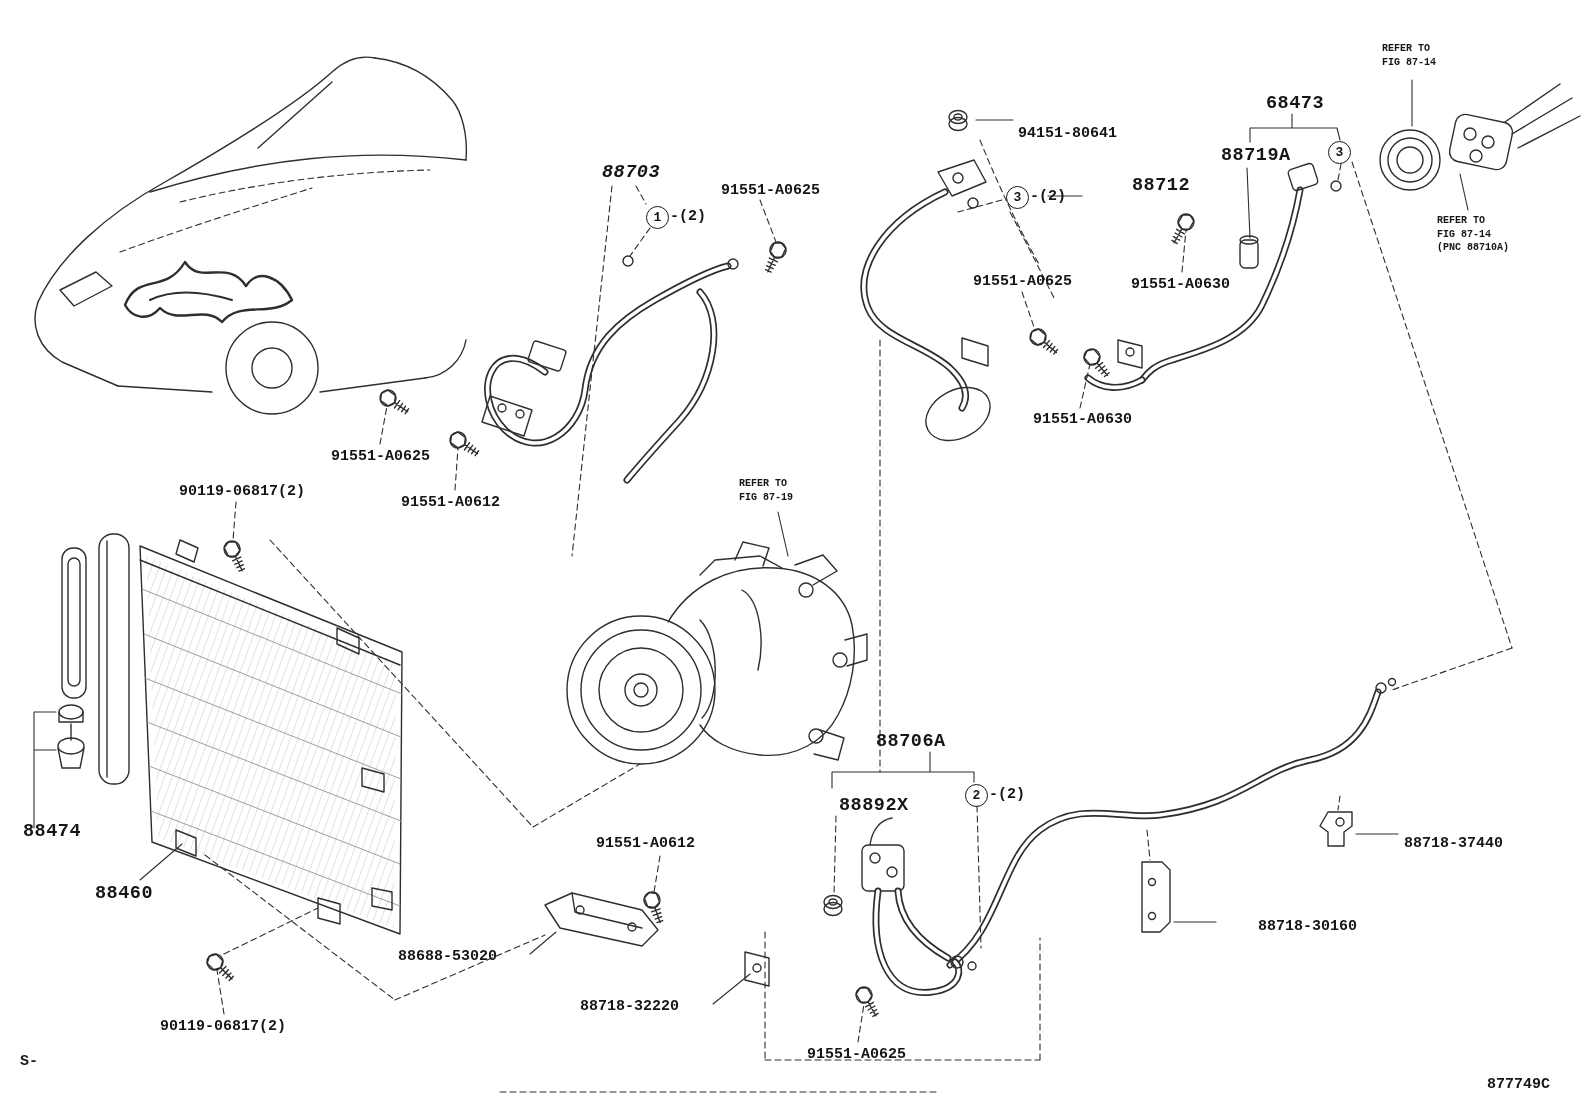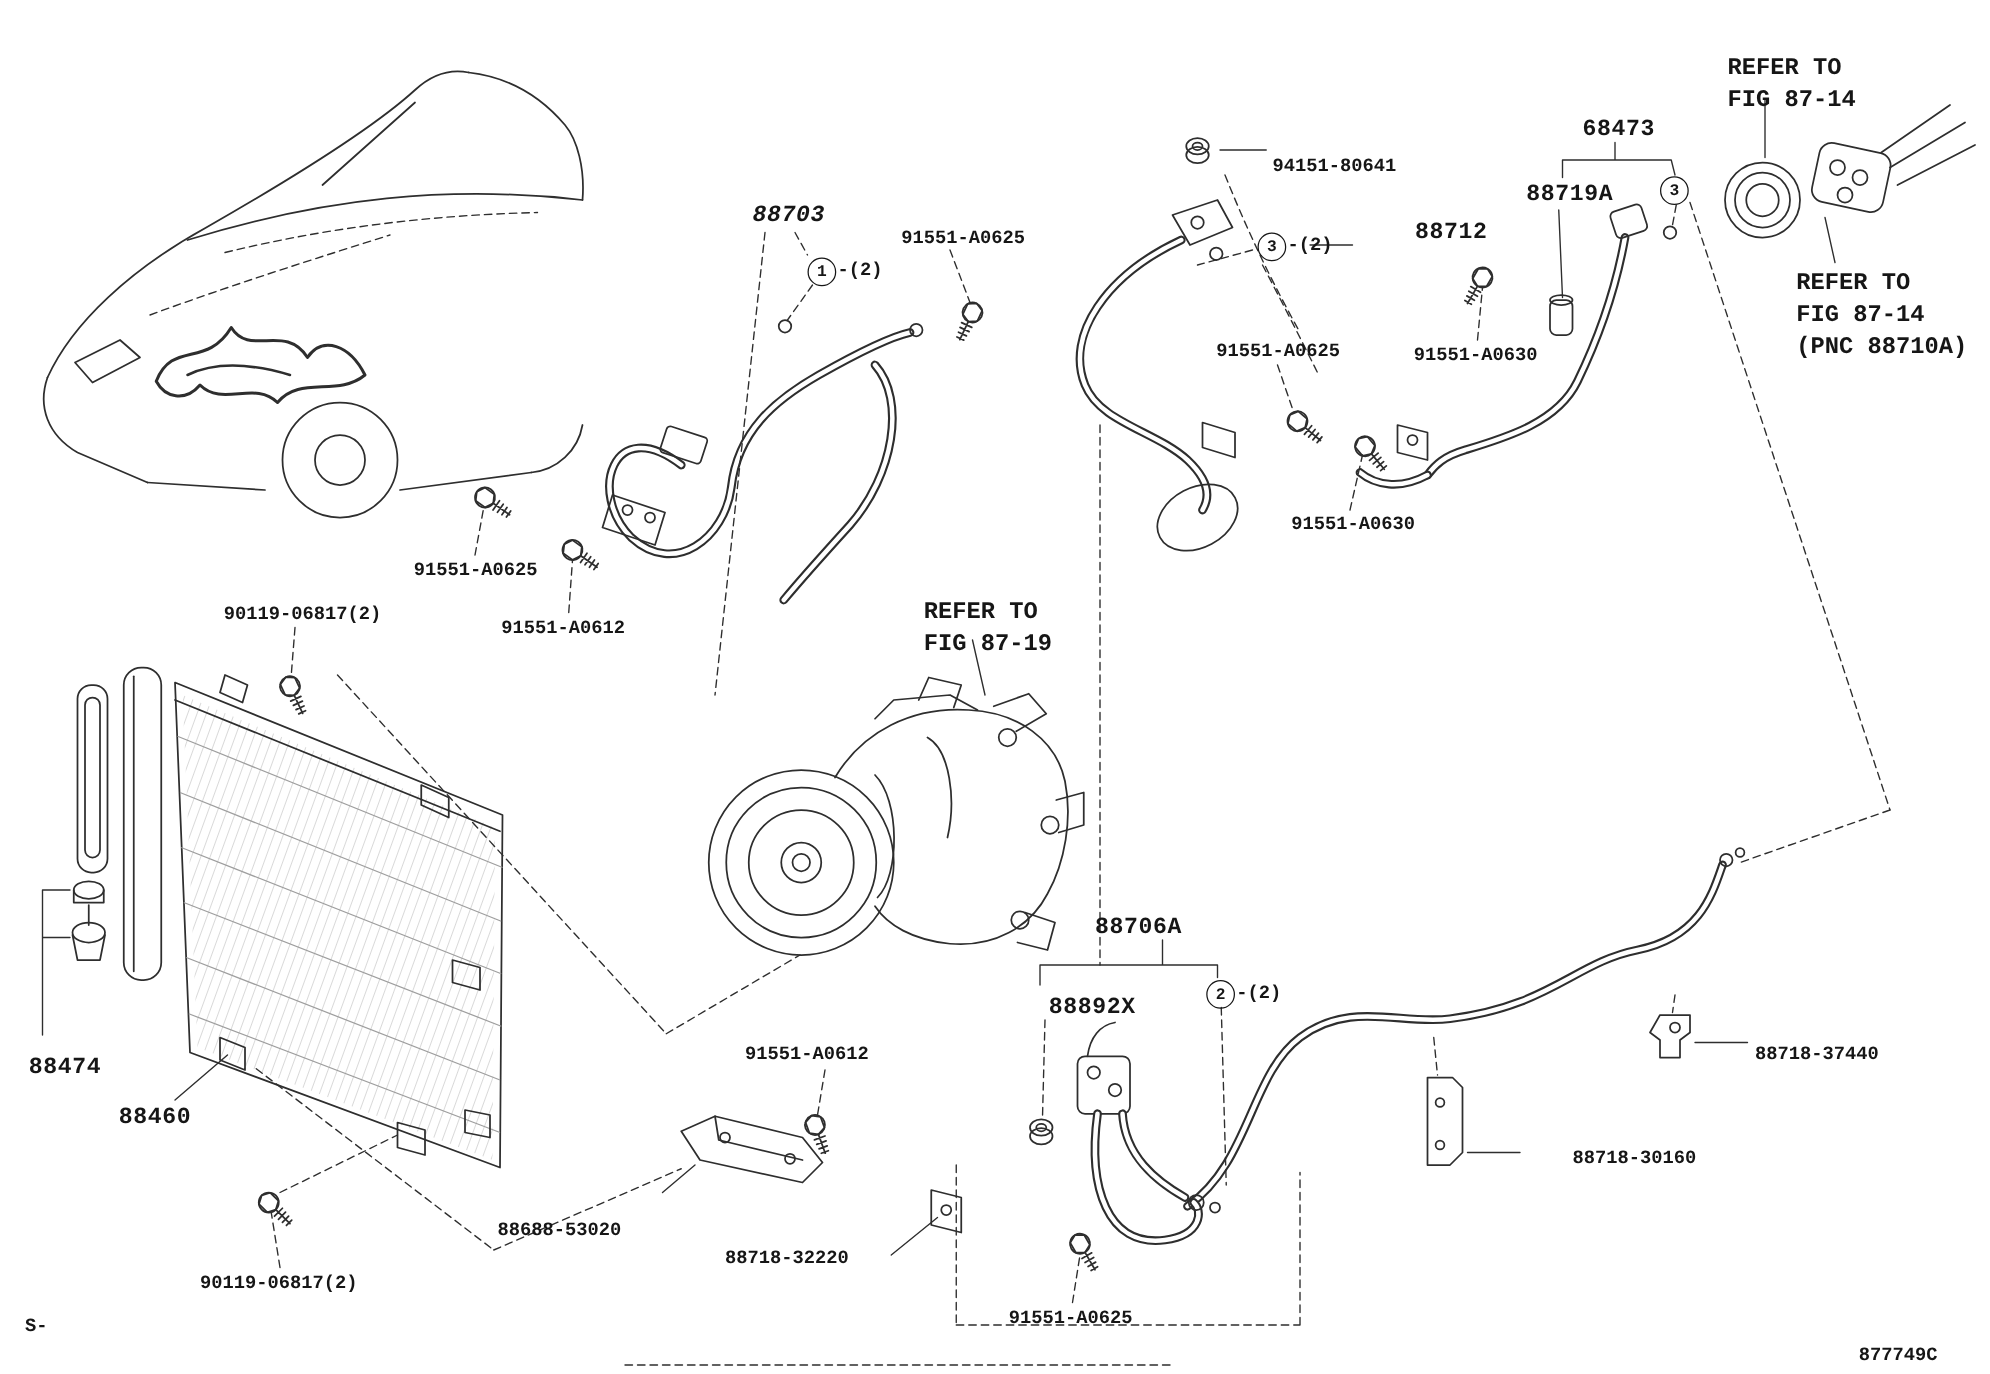--- a/index.html
+++ b/index.html
@@ -2,21 +2,21 @@
 <html><head>
 <meta charset="utf-8">
 <style>
   html,body{margin:0;padding:0;background:#fff;}
   .stage{position:relative;width:1592px;height:1099px;background:#ffffff;overflow:hidden;
          font-family:"Liberation Mono","DejaVu Sans Mono",monospace;}
   .stage svg{position:absolute;left:0;top:0;}
   .labels{position:absolute;left:0;top:0;width:100%;height:100%;}
   .lbl{position:absolute;white-space:pre;color:#161616;font-weight:700;font-size:15px;line-height:1.35;}
   .lbl.big{font-size:18.5px;letter-spacing:.5px;}
-  .lbl.ref{font-size:19px;}
+  .lbl.ref{font-size:10px;}
   .lbl.plain{font-weight:700;}
   .lbl.callout{display:flex;align-items:center;gap:1px;}
   .lbl .circ{display:inline-flex;align-items:center;justify-content:center;width:21px;height:21px;
              border:1.7px solid #161616;border-radius:50%;font-size:13px;font-weight:700;}
   
   .ln{fill:none;stroke:#2e2e2e;stroke-width:1.4;stroke-linecap:round;stroke-linejoin:round;}
   .dsh{fill:none;stroke:#2e2e2e;stroke-width:1.1;stroke-dasharray:6 4;stroke-linecap:round;}
   .lt{fill:none;stroke:#9e9e9e;stroke-width:1;}
   .tube{fill:none;stroke:#2e2e2e;stroke-width:7;stroke-linecap:round;stroke-linejoin:round;}
   .tbw{fill:none;stroke:#ffffff;stroke-width:3.6;stroke-linecap:round;stroke-linejoin:round;}
@@ -302,23 +302,23 @@
       <div class="lbl plain" style="left: 1033px; top: 410px;">91551-A0630</div>
       <div class="lbl plain" style="left: 331px; top: 447px;">91551-A0625</div>
       <div class="lbl plain" style="left: 401px; top: 493px;">91551-A0612</div>
       <div class="lbl plain" style="left: 179px; top: 482px;">90119-06817(2)</div>
       <div class="lbl ref" style="left: 739px; top: 477px;">REFER TO
 FIG 87-19</div>
       <div class="lbl big" style="left: 876px; top: 730px;">88706A</div>
       <div class="lbl big" style="left: 839px; top: 794px;">88892X</div>
       <div class="lbl callout" style="left: 965px; top: 784px;"><span class="circ">2</span><span>-(2)</span></div>
       <div class="lbl plain" style="left: 596px; top: 834px;">91551-A0612</div>
-      <div class="lbl big" style="left: 23px; top: 842px;">88474</div>
+      <div class="lbl big" style="left: 23px; top: 820px;">88474</div>
       <div class="lbl big" style="left: 95px; top: 882px;">88460</div>
-      <div class="lbl plain" style="left: 398px; top: 975px;">88688-53020</div>
+      <div class="lbl plain" style="left: 398px; top: 947px;">88688-53020</div>
       <div class="lbl plain" style="left: 580px; top: 997px;">88718-32220</div>
       <div class="lbl plain" style="left: 160px; top: 1017px;">90119-06817(2)</div>
       <div class="lbl plain" style="left: 807px; top: 1045px;">91551-A0625</div>
       <div class="lbl plain" style="left: 1404px; top: 834px;">88718-37440</div>
       <div class="lbl plain" style="left: 1222px; top: 917px; margin-left: 36px;">88718-30160</div>
       <div class="lbl plain" style="left: 1487px; top: 1075px;">877749C</div>
       <div class="lbl plain" style="left: 20px; top: 1052px;">S-</div>
     </div>
 
 </div>

